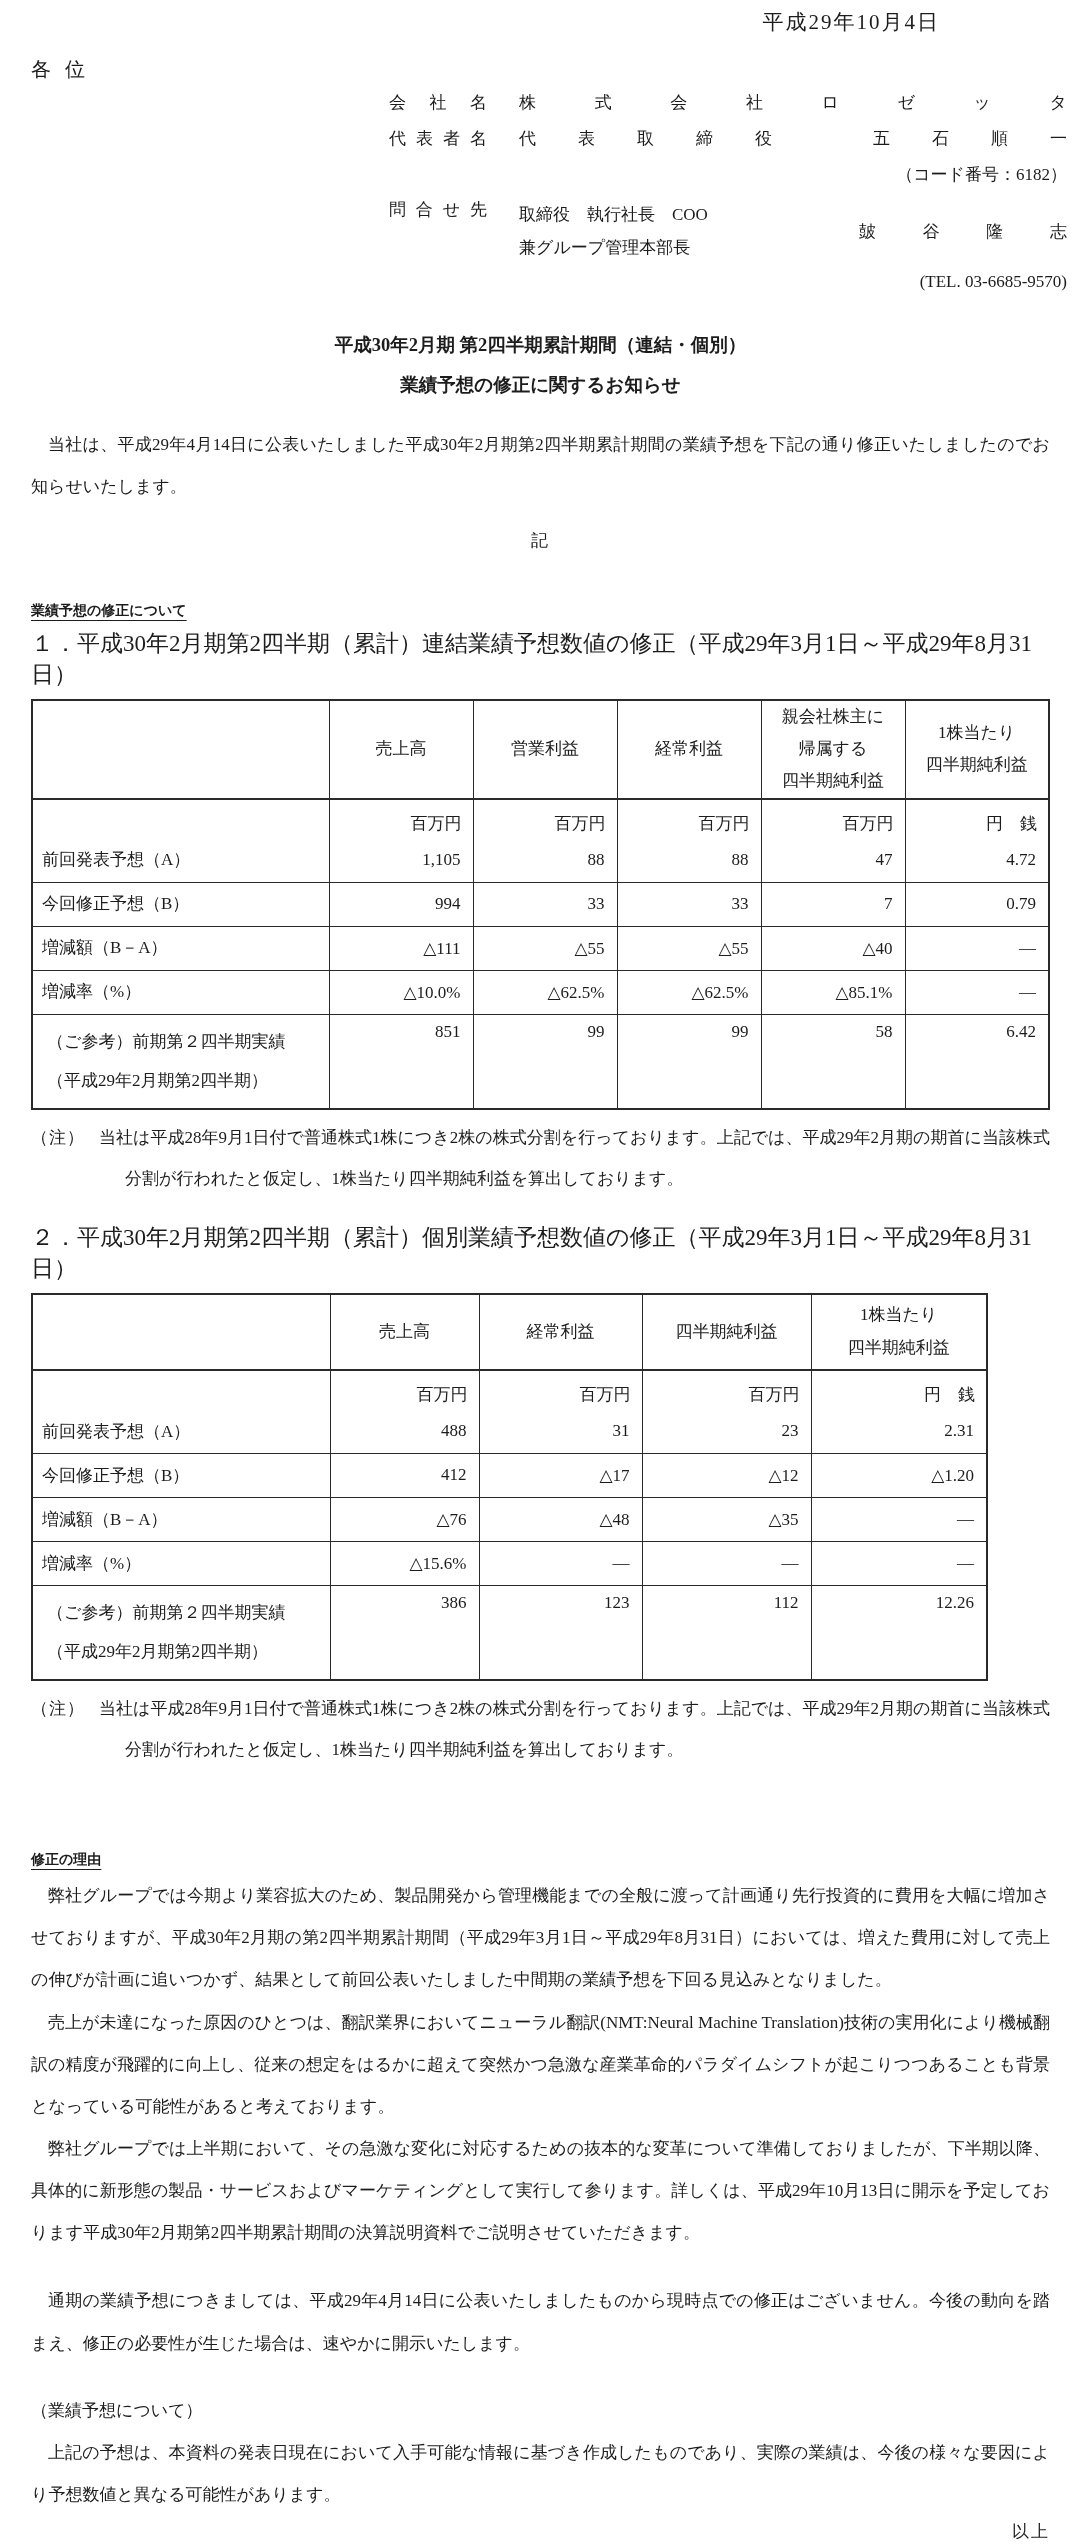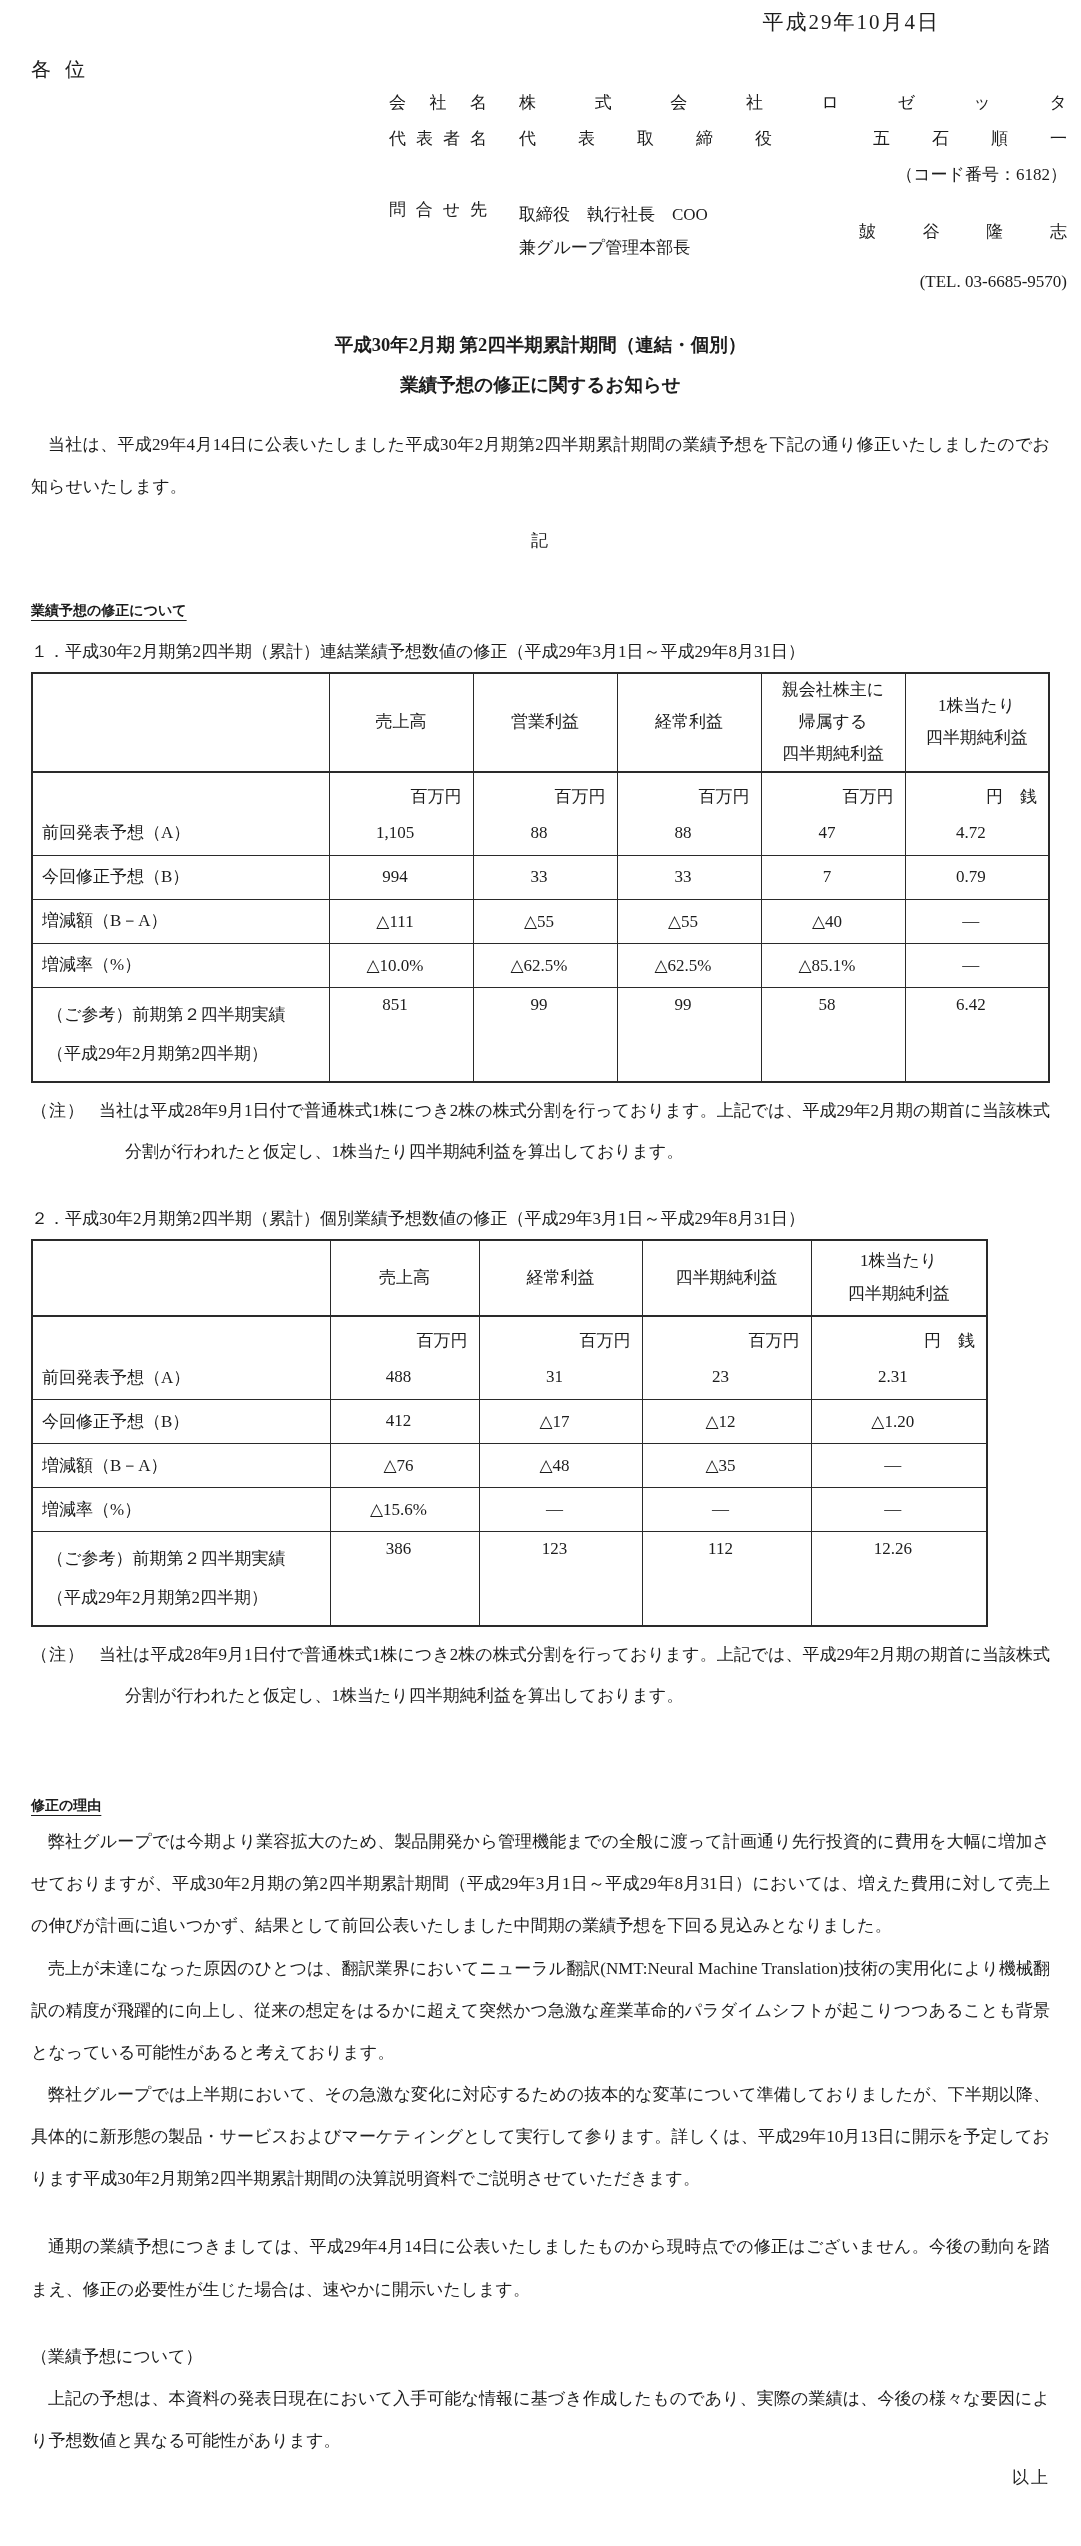--- a/index.html
+++ b/index.html
@@ -62,37 +62,37 @@
   .intro { margin: 18px 0 0 0; line-height: 2.5; text-indent: 1em; text-align: justify; }
   .ki { text-align: center; margin-top: 12px; line-height: 2.4; letter-spacing: 2px; }
 
   .sec-heading {
     margin: 40px 0 0 0;
     font-size: 14px;
     font-weight: bold;
     text-decoration: underline;
     text-underline-offset: 5px;
   }
-  .tbl-caption { margin-top: 20px; font-size: 17px; }
+  .tbl-caption { margin-top: 8px; font-size: 23px; }
 
   table.fin { border-collapse: collapse; table-layout: fixed; margin-top: 9px; border: 2px solid #2a2a2a; }
   table.fin th, table.fin td {
     border: 1px solid #2a2a2a;
     font-weight: normal;
     font-size: 17px;
     padding: 0;
     overflow: hidden;
   }
   table.fin thead th { text-align: center; border-bottom: 2px solid #2a2a2a; line-height: 1.9; vertical-align: middle; }
   table.t1 thead th { height: 92px; }
   table.t2 thead th { height: 74px; }
   tr.units-row td { border-bottom: none; height: 35px; text-align: right; padding-right: 11px; vertical-align: bottom; padding-bottom: 4px; }
   tr.first-row td { border-top: none; }
   table.fin td.lbl { text-align: left; padding-left: 9px; line-height: 1.85; }
-  table.fin td.num { text-align: center; padding-right: 12px; }
+  table.fin td.num { text-align: right; padding-right: 12px; }
   table.fin tr.body-row td { height: 43px; }
   table.fin tr.tall-row td { height: 86px; vertical-align: top; padding-top: 7px; }
   table.fin tr.tall-row td.lbl { padding-left: 14px; line-height: 2.3; }
 
   .note { margin-top: 7px; padding-left: 94px; text-indent: -94px; line-height: 2.45; text-align: justify; }
   .note .note-lab { letter-spacing: 1px; margin-right: 14px; }
 
   .para { margin: 0; line-height: 2.48; text-indent: 1em; text-align: justify; }
   .para + .para { margin-top: 0; }
   .reason-block { margin-top: 6px; }

